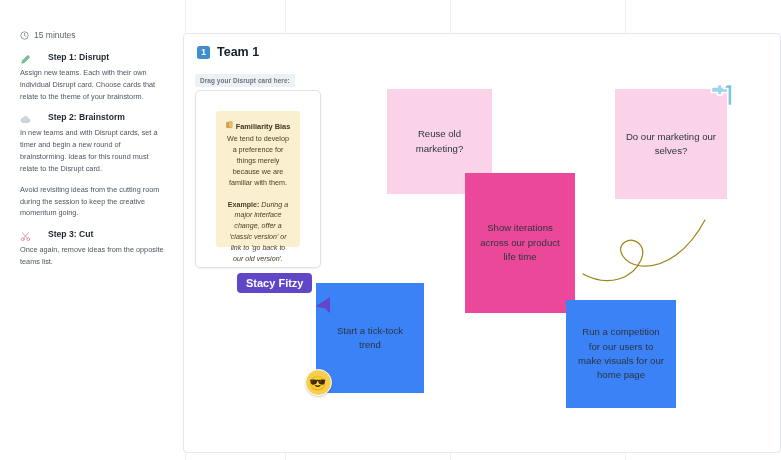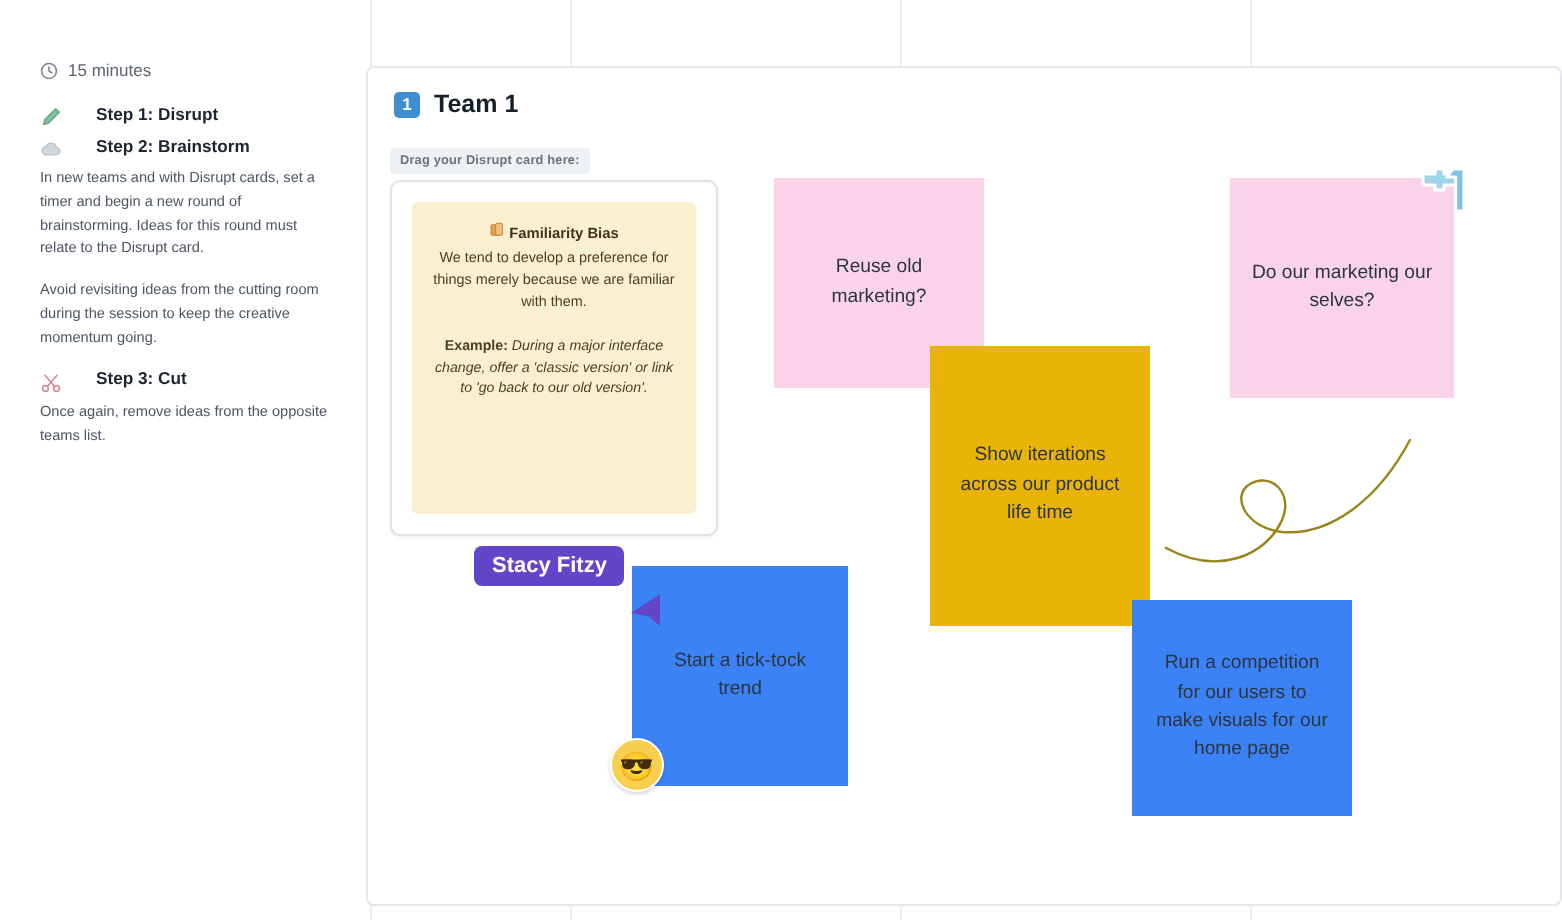--- a/index.html
+++ b/index.html
@@ -47,40 +47,40 @@
   }
   .team-name{font-size:12.5px;font-weight:bold;color:#16202c;}
   .drop-hint{
     position:absolute;left:11px;top:40px;
     background:#eef1f4;color:#6a737f;font-size:6.4px;font-weight:bold;
     padding:3px 5px;border-radius:2px;letter-spacing:.1px;
   }
 
   
   .card-slot{
-    position:absolute;left:11px;top:56px;width:164px;height:178px;
+    position:absolute;left:11px;top:56px;width:126px;height:178px;
     background:#ffffff;border:1px solid #dfe3e8;border-radius:5px;
     box-shadow:0 1px 2px rgba(16,24,40,.06);
-    box-sizing:border-box;padding:10px;
+    box-sizing:border-box;padding:20px;
   }
   .disrupt-card{
     width:100%;height:100%;box-sizing:border-box;
     background:#faf0cf;border-radius:3px;
     padding:10px 9px;text-align:center;color:#4a4026;
   }
   .dc-title{font-size:7.4px;font-weight:bold;color:#3c3520;margin-bottom:3px;display:flex;align-items:center;justify-content:center;gap:3px;}
   .dc-body{font-size:7.2px;line-height:1.52;}
   .dc-example{font-size:7.1px;line-height:1.52;font-style:italic;margin-top:11px;}
   .dc-example b{font-style:normal;}
 
   
   .note{position:absolute;box-sizing:border-box;display:flex;align-items:center;justify-content:center;text-align:center;
         font-size:9.6px;line-height:1.5;color:#2c3440;padding:10px;}
   .note-pink{background:#fbd3e8;}
-  .note-yellow{background:#eab308;}
+  .note-yellow{background:#ec4899;}
   .note-purple{background:#3b82f6;}
 
   
   .cursor-label{
     position:absolute;z-index:6;
     background:#6246c8;color:#ffffff;
     font-size:11px;font-weight:bold;
     padding:4px 9px;border-radius:4px;white-space:nowrap;
   }
   .cursor-arrow{position:absolute;z-index:6;}
@@ -128,20 +128,21 @@
 
     <section class="step">
       <div class="step-head">
         <span class="ic">
           <svg width="11" height="11" viewBox="0 0 16 16" fill="none">
             <path d="M11.4 1.9l2.7 2.7-8 8-3.4.7.7-3.4z" fill="#7fc39a" stroke="#5fa97e" stroke-width="1" stroke-linejoin="round"></path>
           </svg>
         </span>
         <span class="step-name">Step 1: Disrupt</span>
       </div>
+      <p class="step-body">Assign new teams. Each with their own individual Disrupt card. Choose cards that relate to the theme of your brainstorm.</p>
     </section>
 
     <section class="step">
       <div class="step-head">
         <span class="ic">
           <svg width="11" height="11" viewBox="0 0 16 16" fill="none">
             <path d="M4.4 12.2h7.2a2.7 2.7 0 0 0 .3-5.4 3.9 3.9 0 0 0-7.4-.6 2.9 2.9 0 0 0-.1 6z" fill="#cfd6dd" stroke="#b9c2cb" stroke-width=".9"></path>
           </svg>
         </span>
         <span class="step-name">Step 2: Brainstorm</span>

